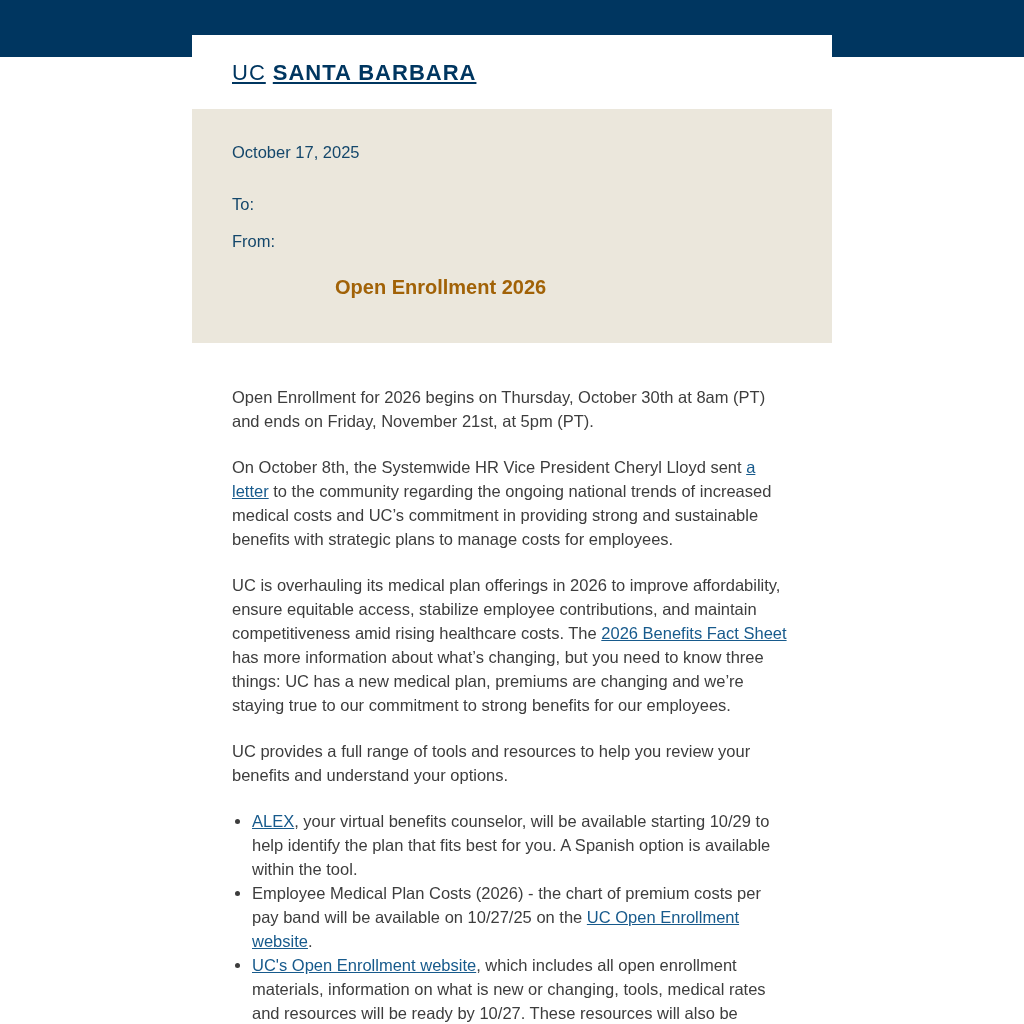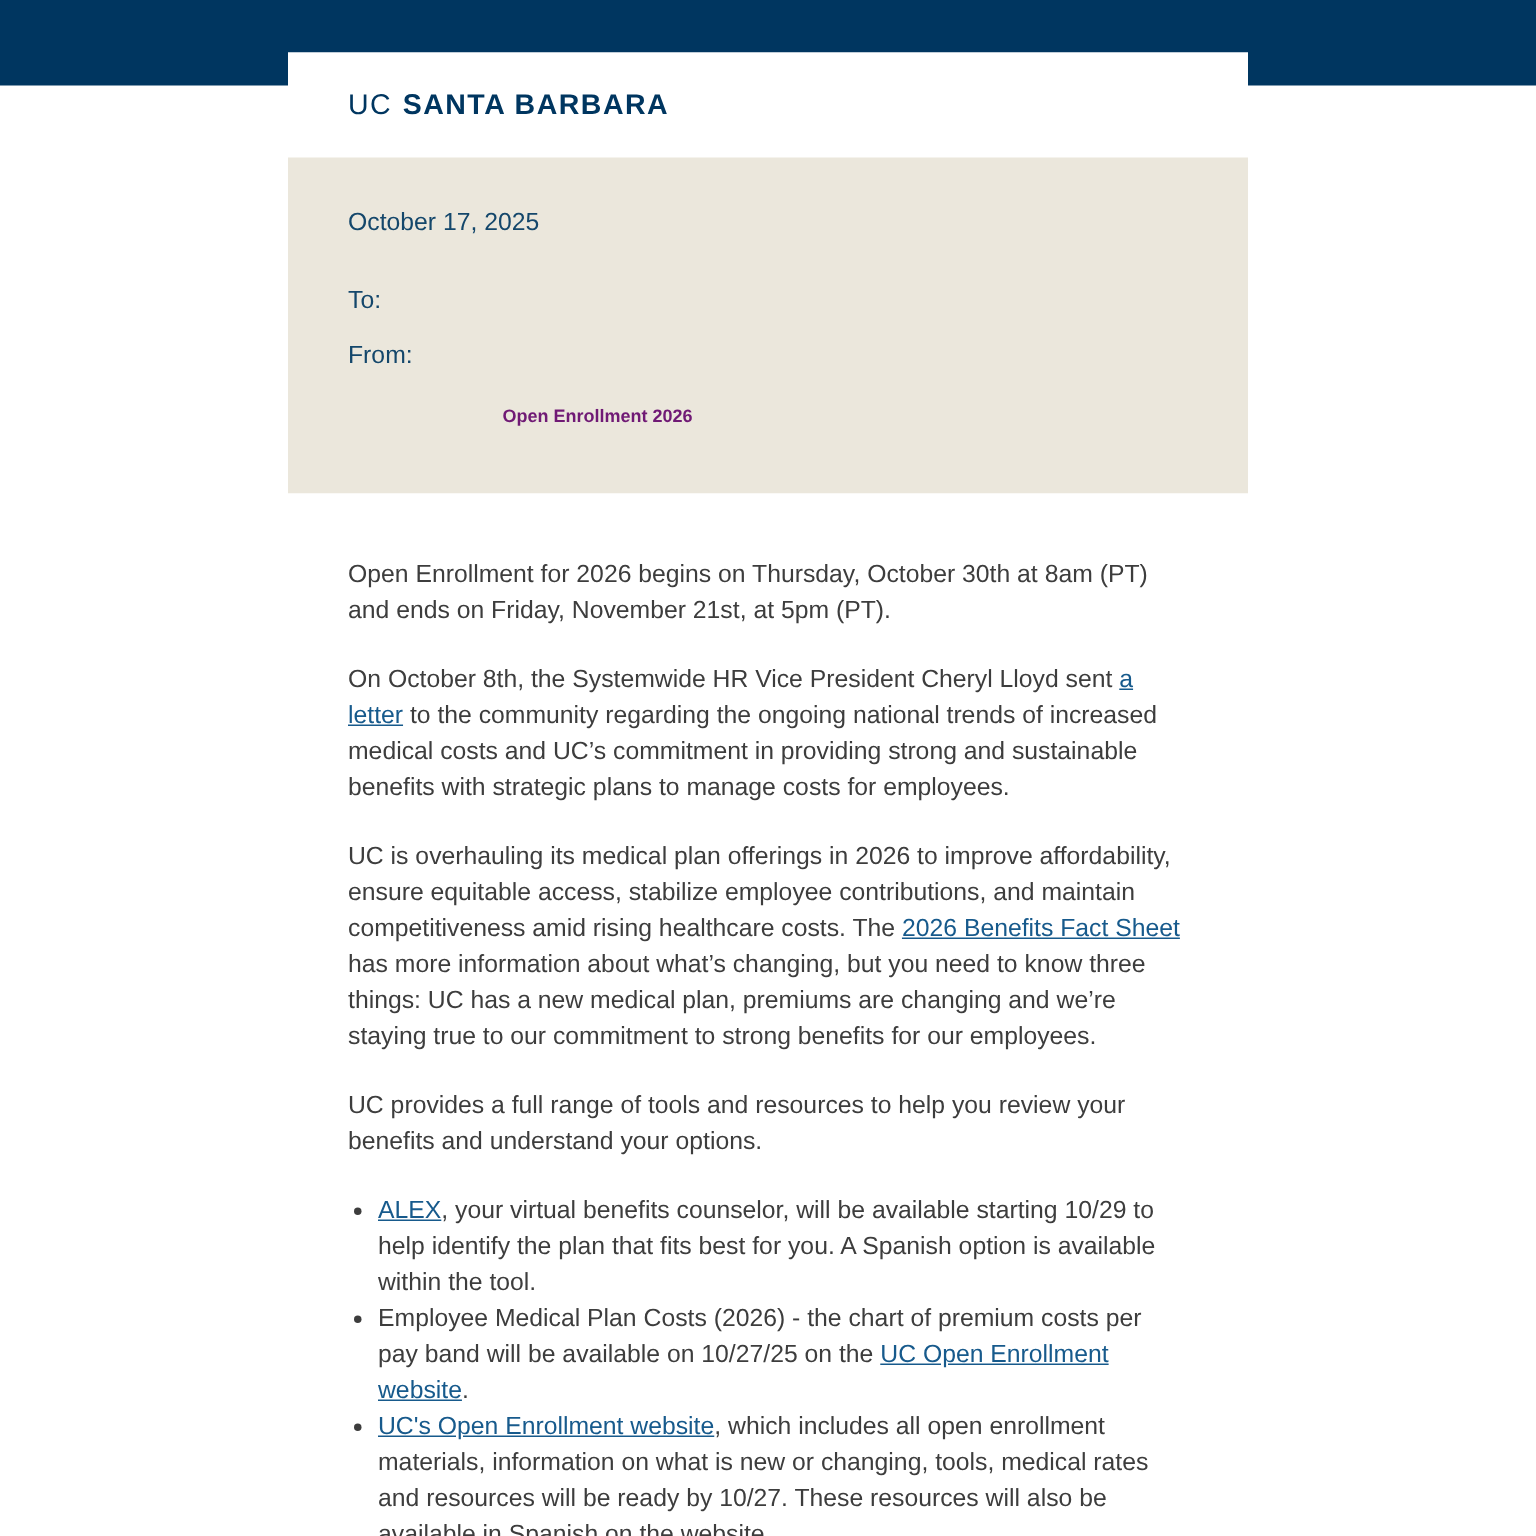--- a/index.html
+++ b/index.html
@@ -16,38 +16,38 @@
   .email {
     position:relative;
     width:640px;
     margin:35px auto 0;
     background:#ffffff;
   }
   .logo-area {
     background:#ffffff;
     padding:25px 40px 23px 40px;
   }
-  .logo { color:#003660; font-size:19px; letter-spacing:1px; white-space:nowrap; }
+  .logo { color:#003660; font-size:22px; letter-spacing:1px; white-space:nowrap;text-decoration:underline; }
   .logo-uc { font-weight:400; margin-right:7px; }
   .logo-name { font-weight:800; }
   .meta {
     background:#ebe7dc;
     padding:33px 40px 28px 40px;
     color:#14476b;
     font-size:16.5px;
     line-height:1.3;
   }
   .date { margin-bottom:31px; }
   .meta-row { display:flex; margin-bottom:15px;gap:26px; }
   .meta-label { width:77px; flex:none; }
   .meta-value { flex:1; }
   .subject {
     font-weight:700;
-    font-size:12px;
-    color:#701a75;
+    font-size:20px;
+    color:#a16207;
     margin-top:7px;
   }
   .body {
     background:#ffffff;
     padding:42px 40px 40px 40px;
     color:#3d3d3d;
     font-size:16.5px;
     line-height:24px;
   }
   .body p { margin-bottom:22px; }

